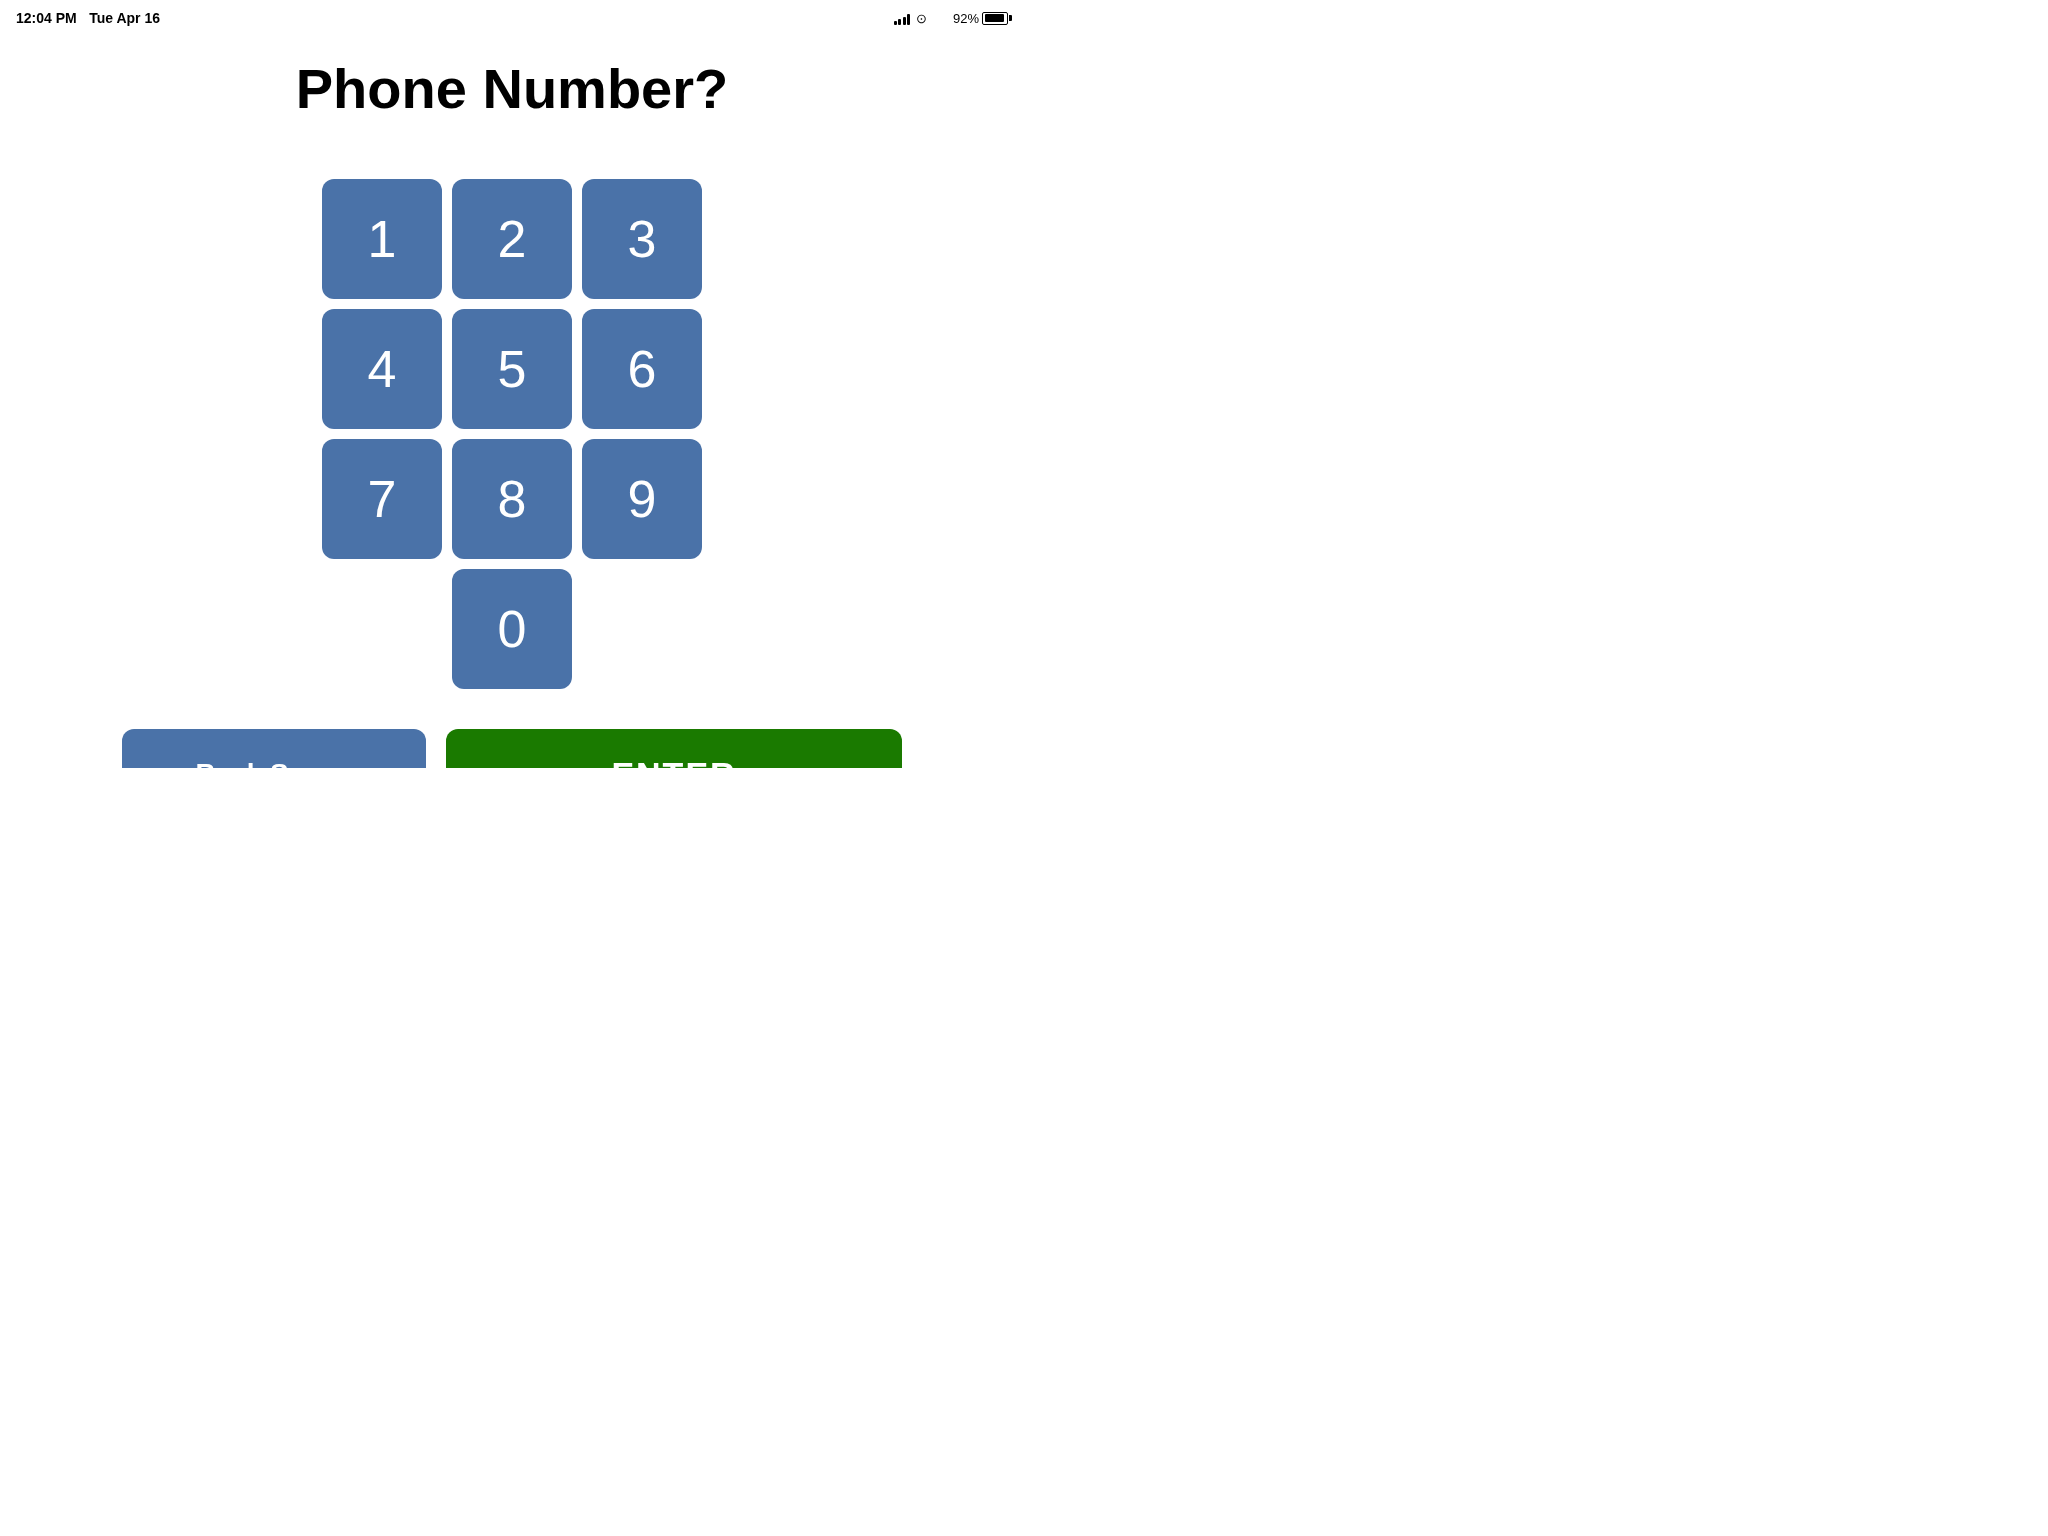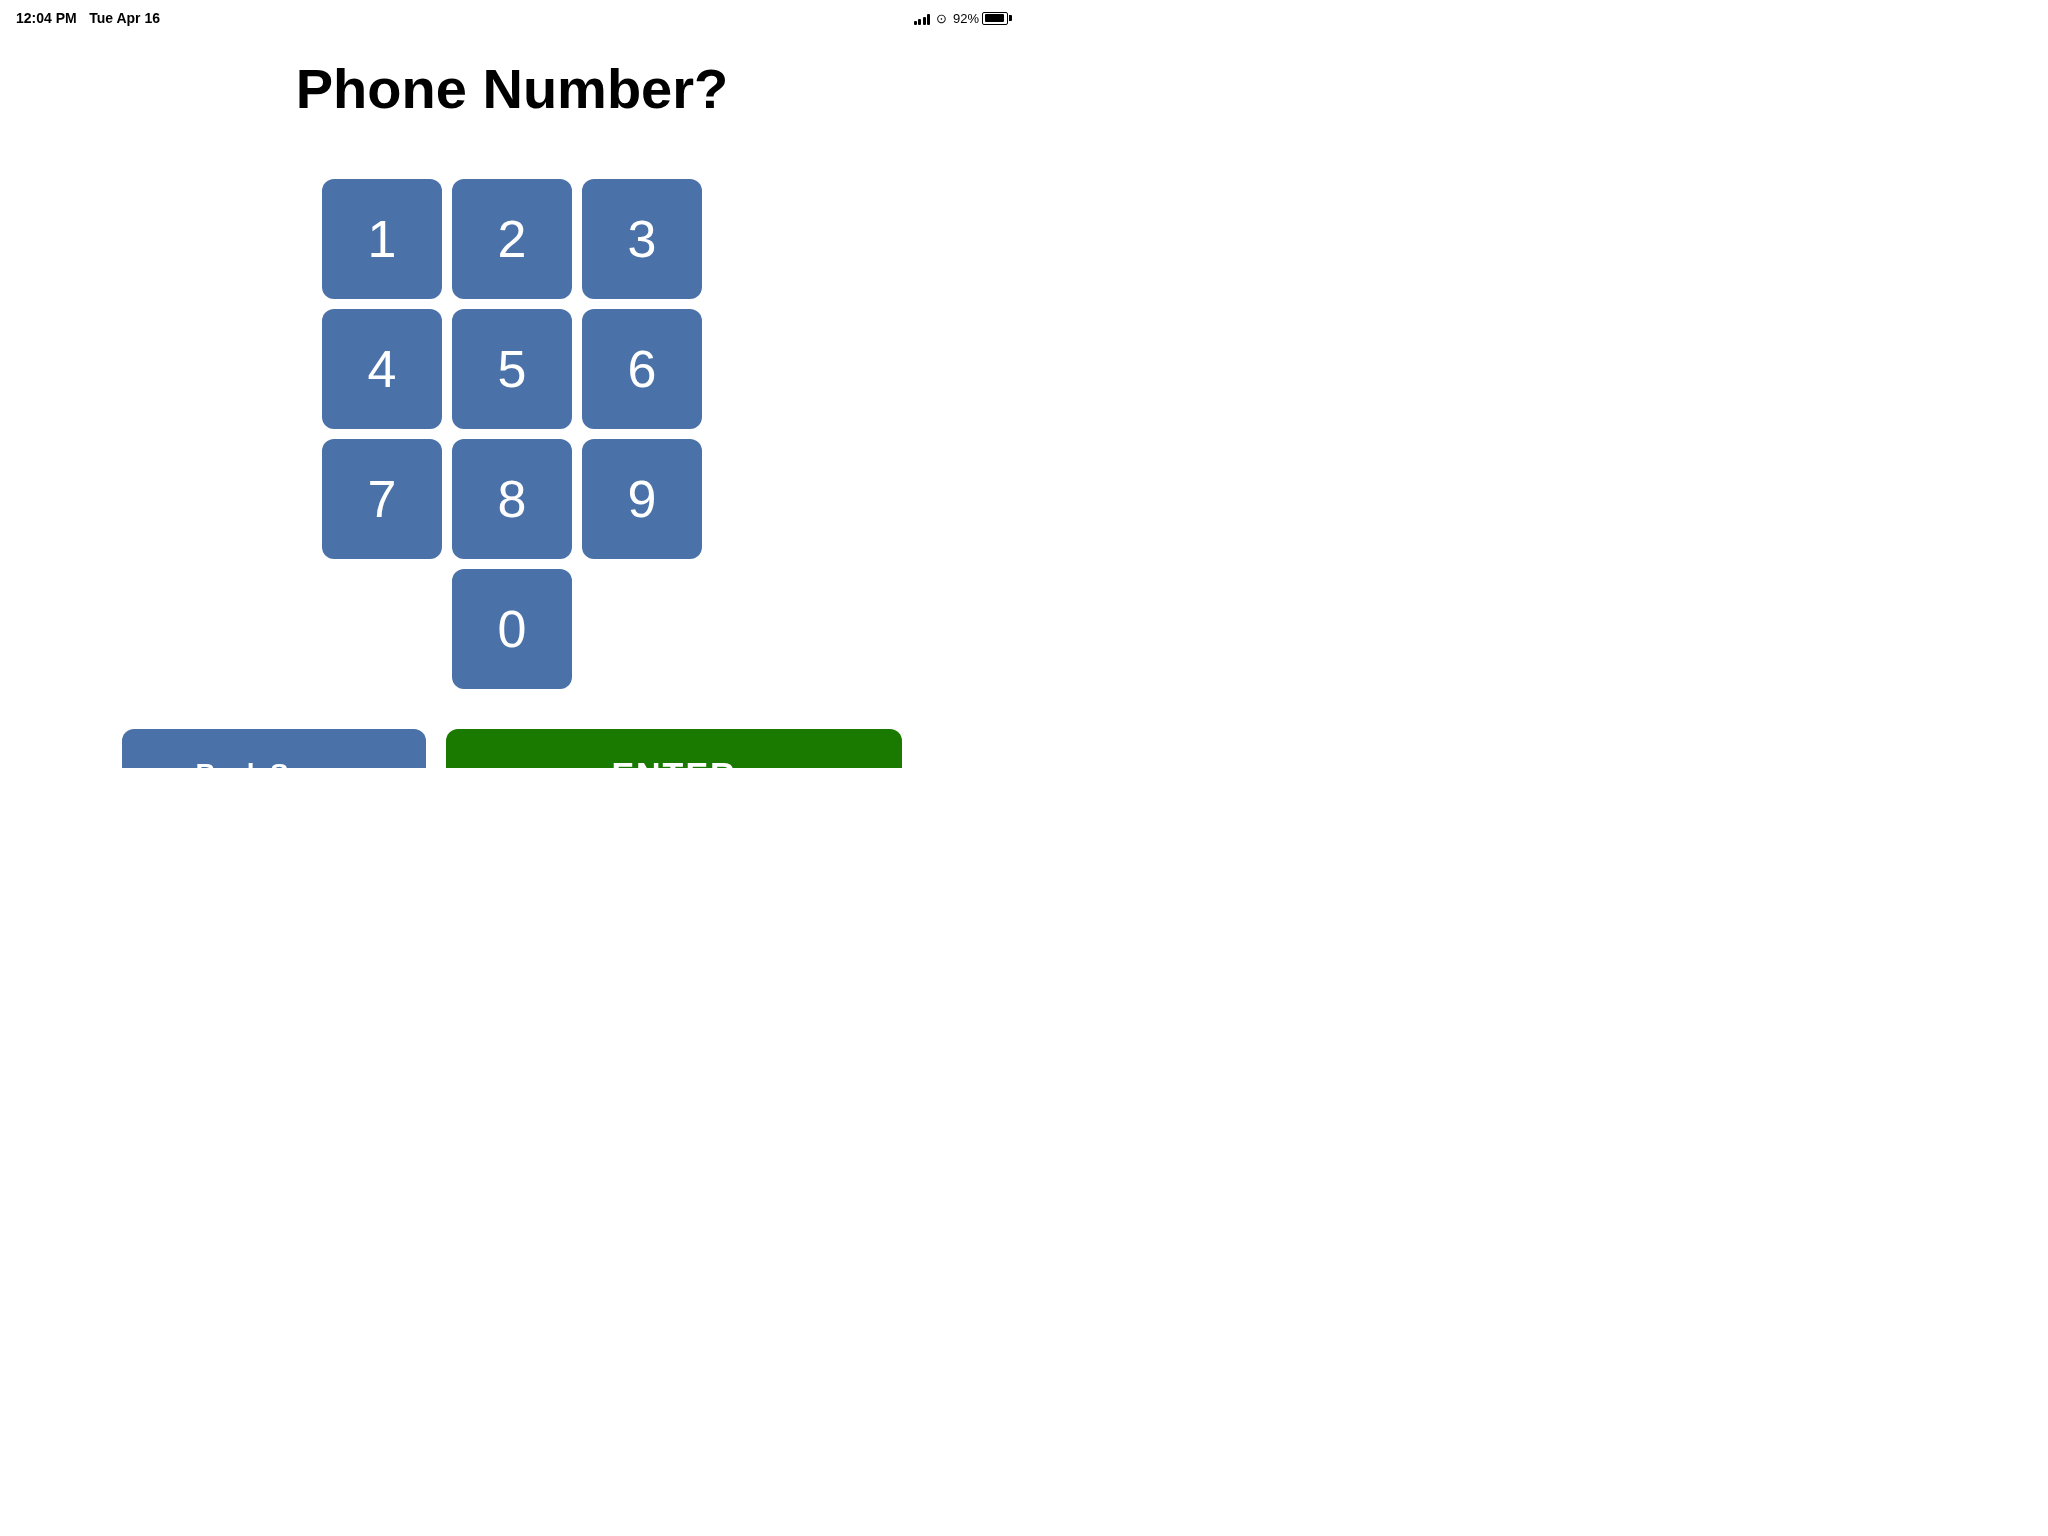--- a/index.html
+++ b/index.html
@@ -56,20 +56,21 @@
     }
 
     .wifi-icon {
       font-size: 13px;
     }
 
     .battery-container {
       display: flex;
       align-items: center;
       gap: 3px;
+      margin-left: 20px;
     }
 
     .battery-text {
       font-size: 13px;
       font-weight: 500;
     }
 
     .battery-icon {
       width: 26px;
       height: 13px;

